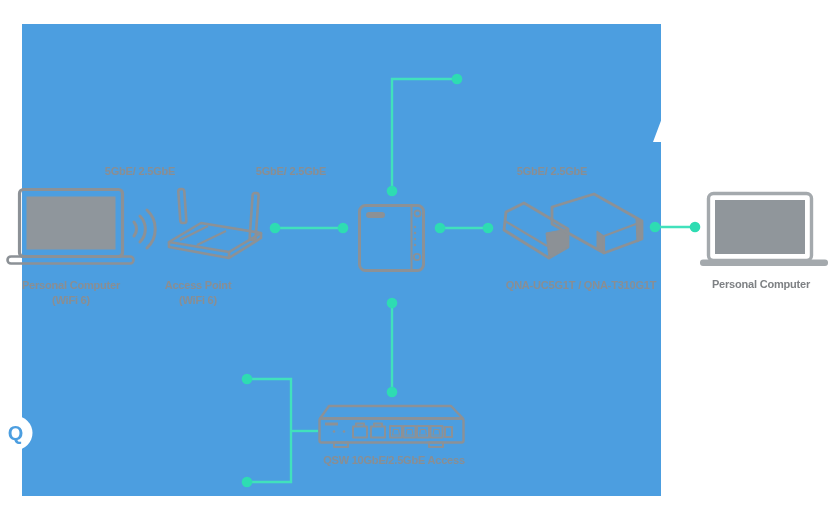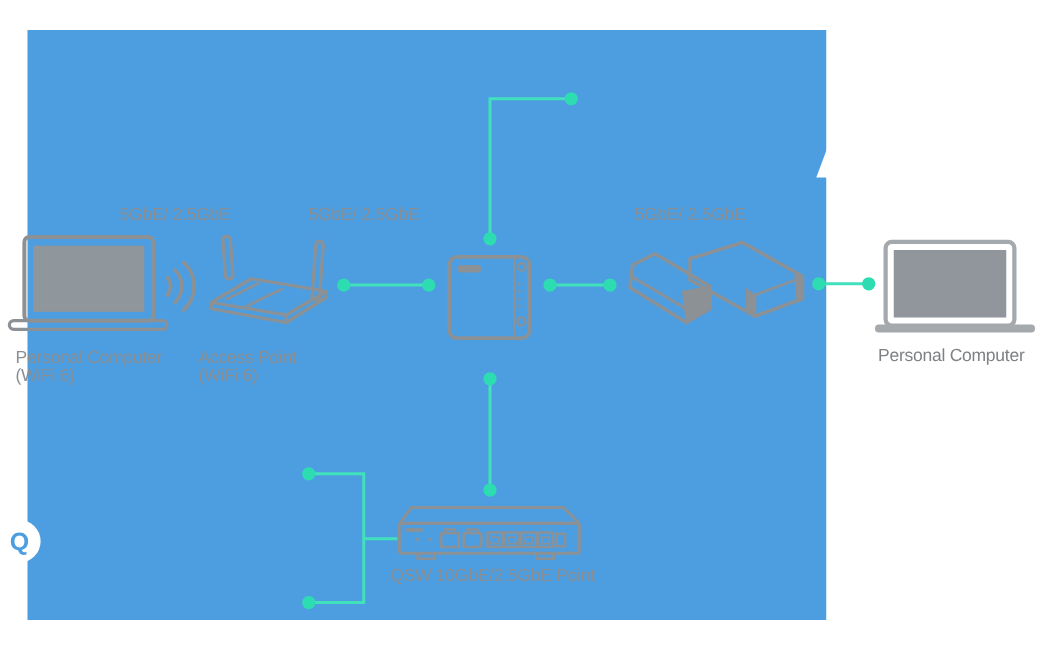--- a/index.html
+++ b/index.html
@@ -1,21 +1,21 @@
 <!DOCTYPE html>
 <html><head>
 <meta charset="utf-8">
 <style>
   html,body{margin:0;padding:0;background:#ffffff;}
   .stage{position:relative;width:833px;height:520px;background:#ffffff;overflow:hidden;
          font-family:"Liberation Sans", sans-serif;}
   .panel{position:absolute;left:22px;top:24px;width:639px;height:472px;background:#4c9ee0;}
   svg.overlay{position:absolute;left:0;top:0;width:833px;height:520px;}
-  .lbl{position:absolute;transform:translateX(-50%);font-weight:normal;font-size:14px;
-       line-height:14.5px;color:#8a8e92;white-space:nowrap;text-align:left;letter-spacing:-0.2px;}
+  .lbl{position:absolute;transform:translateX(-50%);font-weight:bold;font-size:11px;
+       line-height:14.5px;color:#8a8e92;white-space:nowrap;text-align:center;letter-spacing:-0.2px;}
   .lbl.outside{color:#7e8184;}
   .lbl .sub{margin-top:0.5px;}
 </style>
 </head>
 <body>
 
 <div class="stage">
 
   <div class="panel"></div>
 
@@ -142,18 +142,19 @@
     <div>Personal Computer</div>
     <div class="sub">(WiFi 6)</div>
   </div>
 
   <div class="lbl" style="left:198px;top:278px">
     <div>Access Point</div>
     <div class="sub">(WiFi 6)</div>
   </div>
 
 
+  <div class="lbl" style="left:581px;top:278px">QNA-UC5G1T / QNA-T310G1T</div>
 
   <div class="lbl outside" style="left:761px;top:277px">Personal Computer</div>
 
-  <div class="lbl" style="left:394px;top:453px">QSW 10GbE/2.5GbE Point</div>
+  <div class="lbl" style="left:394px;top:453px">QSW 10GbE/2.5GbE Access</div>
 
 </div>
 
 </body></html>

